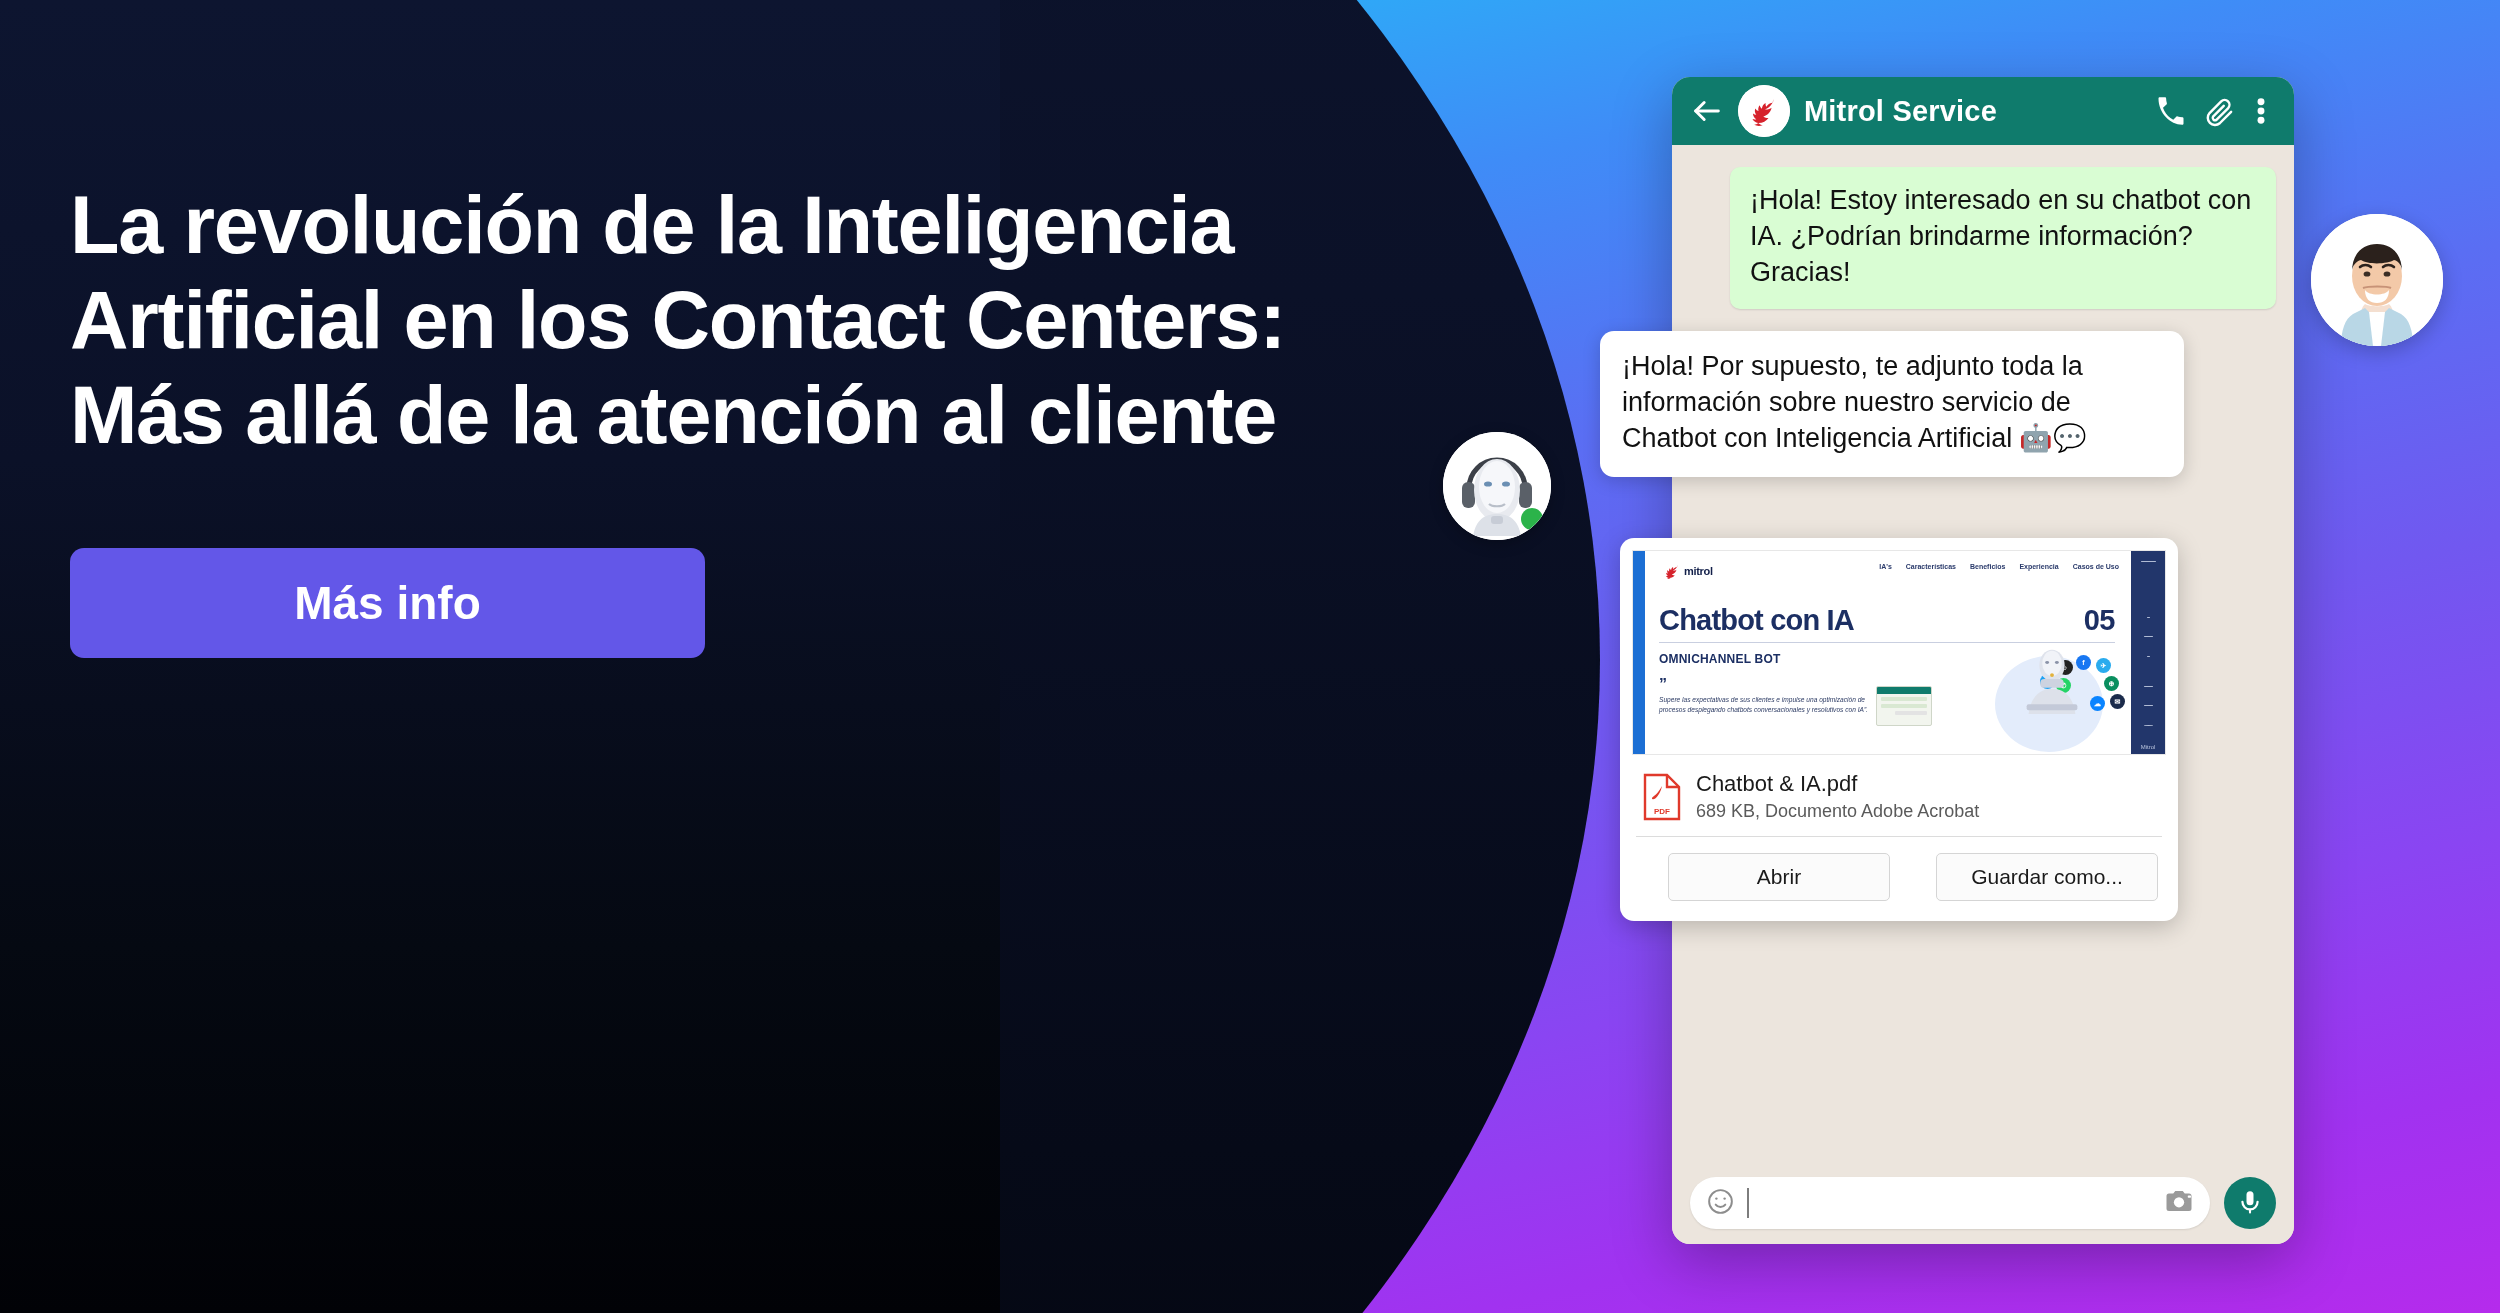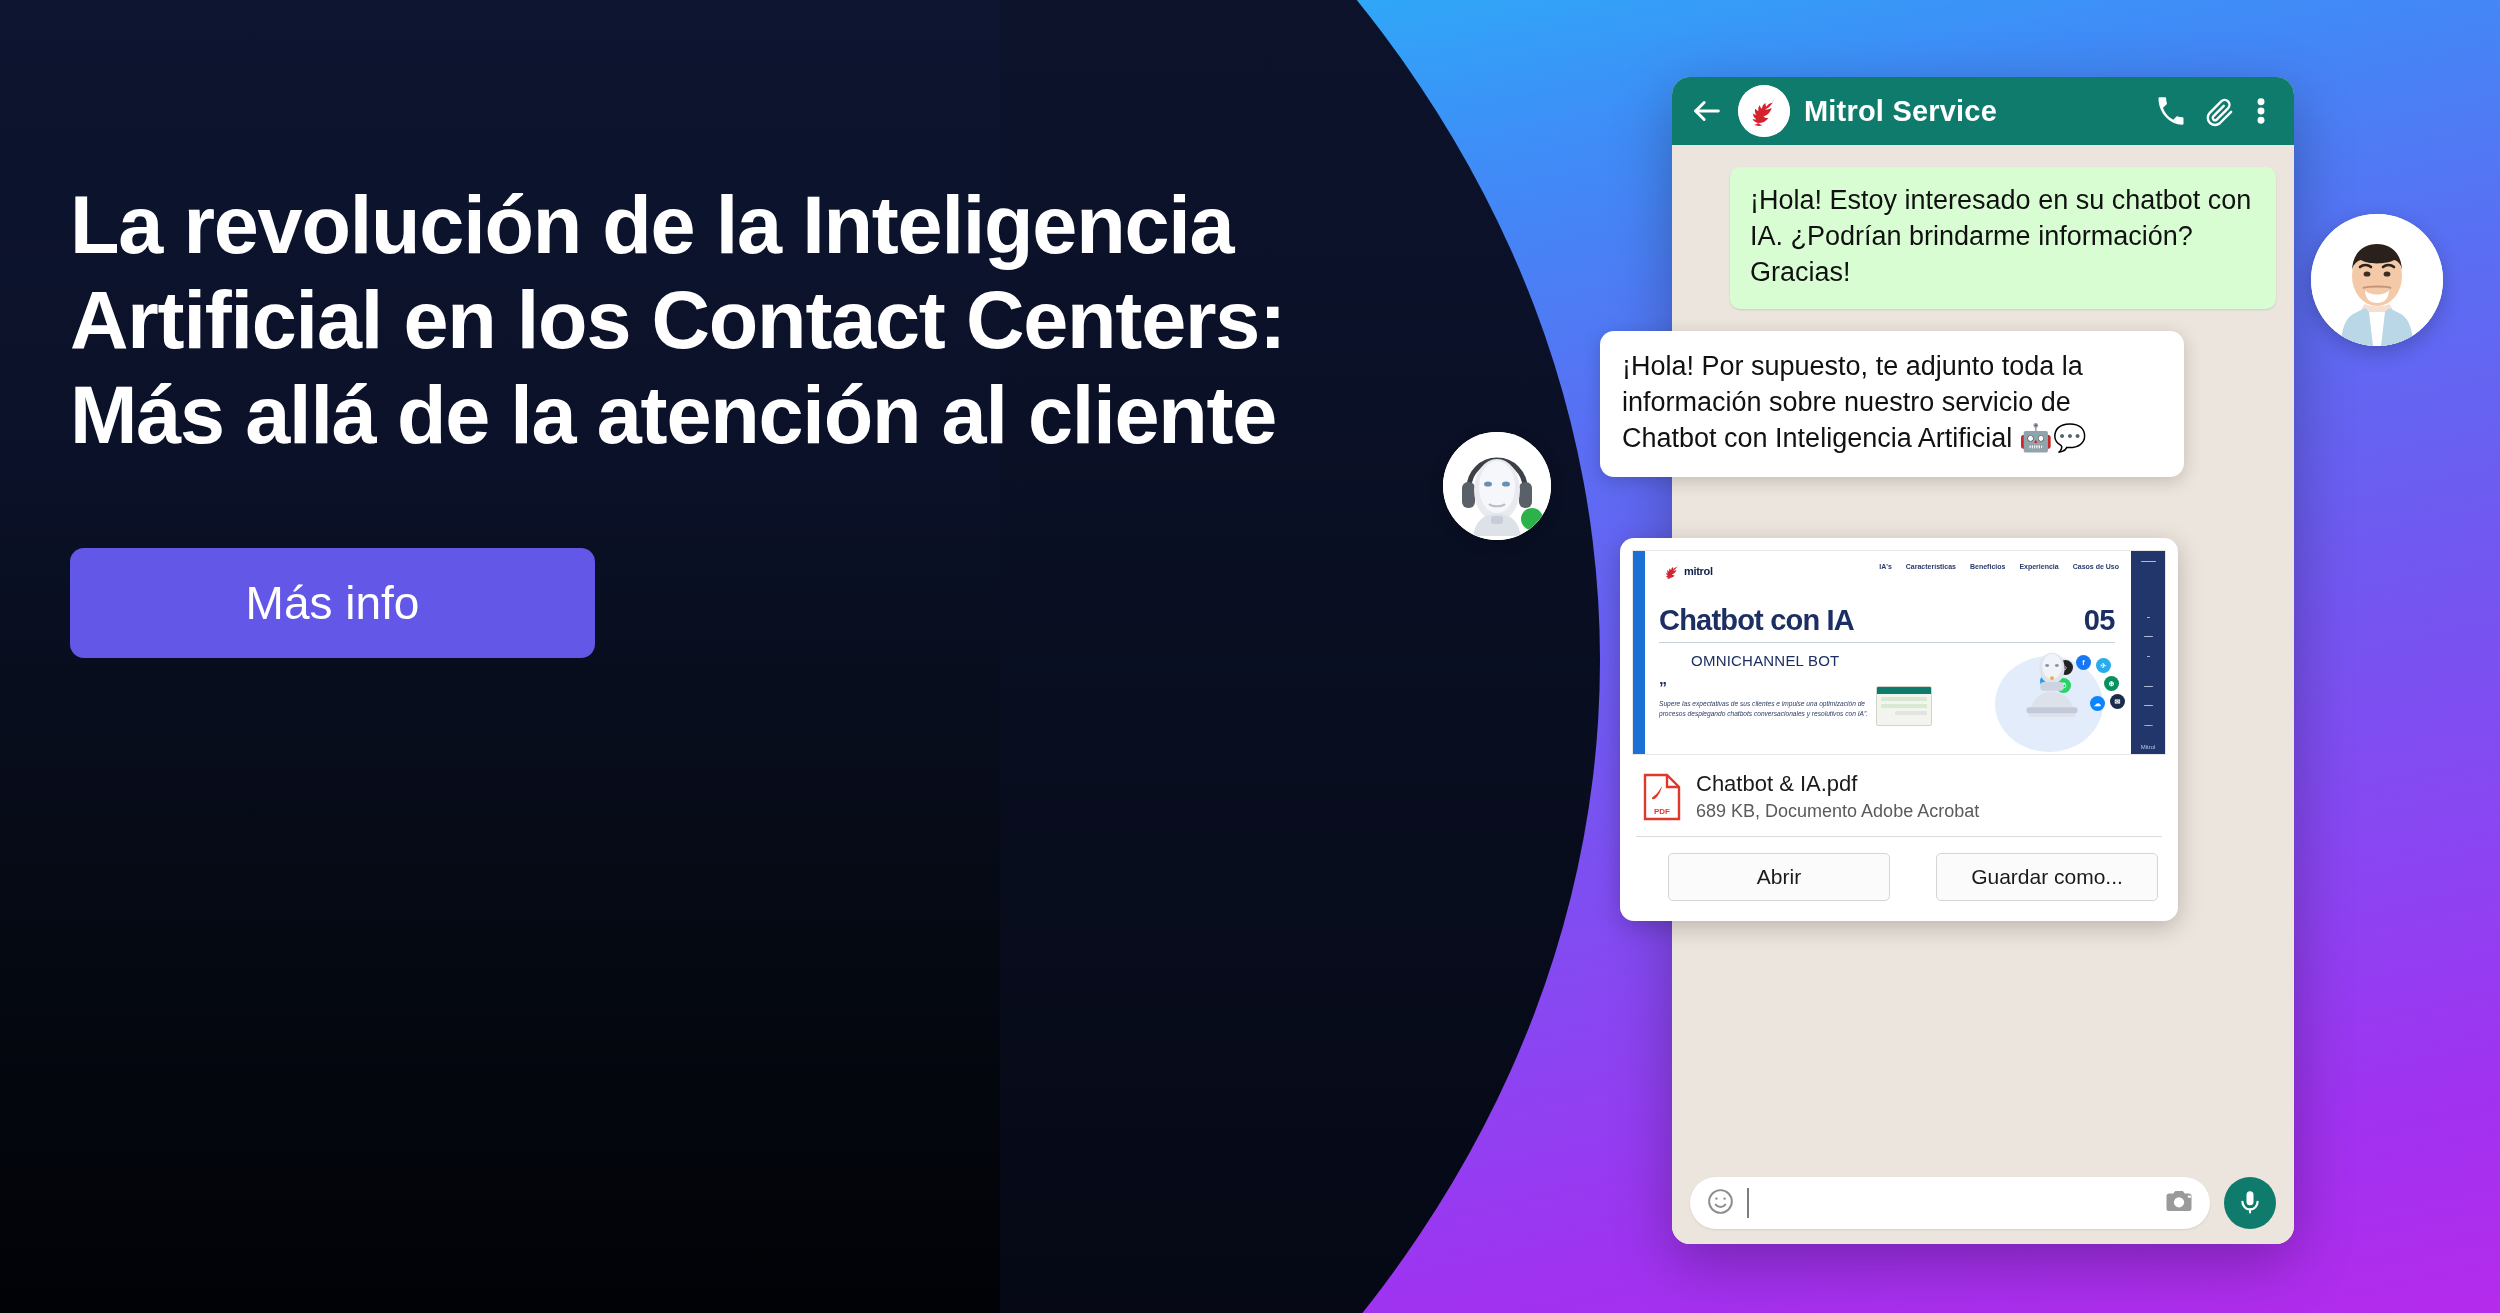--- a/index.html
+++ b/index.html
@@ -65,26 +65,26 @@
     color: #ffffff;
     font-weight: 700;
     letter-spacing: -1.2px;
     max-width: 1330px;
   }
   .cta-button {
     margin-top: 86px;
     display: inline-flex;
     align-items: center;
     justify-content: center;
-    width: 525px; height: 110px;
+    width: 635px; height: 110px;
     border-radius: 14px;
     background: #6357e8;
     color: #ffffff;
     font-size: 46px;
-    font-weight: 400;
+    font-weight: 700;
     border: none;
     cursor: pointer;
     font-family: "Liberation Sans", sans-serif;
   }
 
   
   .chat-panel {
     position: absolute;
     left: 1672px; top: 77px;
     width: 622px; height: 1167px;
@@ -193,21 +193,21 @@
   .pdf-title-row {
     margin-top: 34px;
     display: flex; align-items: baseline; justify-content: space-between;
     padding-right: 6px;
   }
   .pdf-title { font-size: 29px; font-weight: 700; color: #1c2f63; letter-spacing: -0.8px; }
   .pdf-num { font-size: 29px; font-weight: 700; color: #1c2f63; letter-spacing: -0.5px; }
   .pdf-rule { height: 1px; background: #c9cfe0; margin: 5px 6px 0 0; }
   .pdf-lower { display: flex; margin-top: 9px; }
   .pdf-lower-left { width: 46%; }
-  .pdf-kicker { font-size: 15px; font-weight: 400; color: #1c2f63; line-height: 1.25; letter-spacing: .2px; text-align: center; }
+  .pdf-kicker { font-size: 12px; font-weight: 700; color: #1c2f63; line-height: 1.25; letter-spacing: .2px; }
   .pdf-quote-mark { font-size: 16px; font-weight: 700; color: #1c2f63; margin-top: 12px; line-height: .7; }
   .pdf-quote { font-size: 6.6px; color: #2b3a63; line-height: 1.55; margin-top: 5px; font-style: italic; }
   .pdf-lower-right { flex: 1; position: relative; }
 
   .pdf-halo {
     position: absolute; right: 18px; top: 4px;
     width: 108px; height: 96px;
     background: #e3ecfb; border-radius: 50%;
   }
   .pdf-robot {

